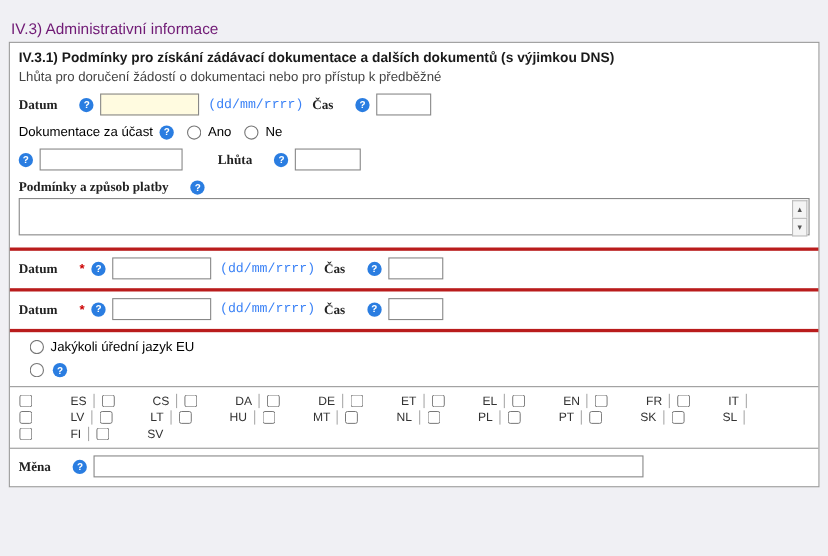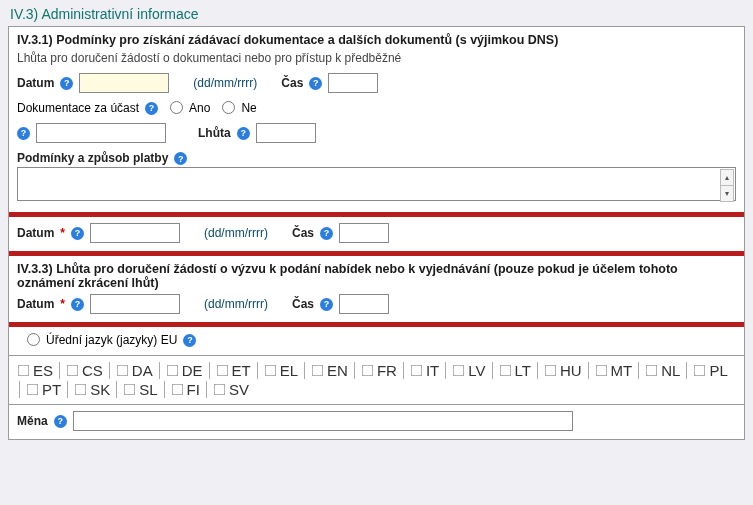--- a/index.html
+++ b/index.html
@@ -1,46 +1,46 @@
 <!DOCTYPE html>
 <html><head>
 <meta charset="utf-8">
 <style>
 * { box-sizing: border-box; margin: 0; padding: 0; }
 body { font-family: "Segoe UI", Tahoma, Arial, sans-serif; font-size: 12px; color: #000; background: #f0f0f4; width: 753px; }
-.main-title { font-size: 14px; color: #0f766e; padding: 6px 10px 4px 10px; font-weight: normal; }
+.main-title { font-size: 14px; color: #701a75; padding: 18px 10px 4px 10px; font-weight: normal; }
 .outer { border: 1px solid #999; margin: 0 8px 8px 8px; background: #fff; }
-.section { border-bottom: 5px solid #b91c1c; padding: 6px 8px 8px 8px; }
+.section { border-bottom: 3px solid #b91c1c; padding: 6px 8px 8px 8px; }
 .section:last-child { border-bottom: none; }
 .sec-title { font-weight: bold; font-size: 12.5px; color: #1a1a1a; margin-bottom: 4px; }
 .sec-sub { color: #444; margin-bottom: 8px; }
 .row { display: flex; align-items: center; gap: 6px; margin-bottom: 8px; flex-wrap: wrap; }
 .row:last-child { margin-bottom: 0; }
-.lbl { font-weight: bold; color: #222; margin-right: 0; }
+.lbl { font-weight: bold; color: #222; margin-right: 14px; font-family: Liberation Serif, serif; }
 .req { color: #c00; font-weight: bold; }
 .help { display: inline-flex; align-items: center; justify-content: center; width: 13px; height: 13px; border-radius: 50%; background: #2a7de1; color: #fff; font-size: 9px; font-weight: bold; cursor: default; }
 input.tx { border: 1px solid #888; background: #fff; height: 20px; padding: 2px 4px; font-size: 12px; }
 input.tx.date { width: 90px; }
 input.tx.date.hl { background: #fffbe0; }
 input.tx.time { width: 50px; }
 input.tx.med { width: 130px; }
 input.tx.sm { width: 60px; }
 input.tx.wide { width: 500px; }
-.hint { color: #0c4a6e; margin: 0 18px; }
-.radio-wrap { display: inline-flex; align-items: flex-start; gap: 4px; margin-left: 6px; }
+.hint { color: #3b82f6; margin: 0 2px; font-family: Liberation Mono, monospace; }
+.radio-wrap { display: inline-flex; align-items: center; gap: 4px; margin-left: 6px; }
 .radio-wrap input { margin-right: 2px; }
 .textarea-wrap { position: relative; margin-top: 2px; }
 textarea.big { width: 100%; height: 34px; border: 1px solid #888; resize: none; padding: 3px 18px 3px 4px; font-family: inherit; font-size: 12px; background: #fff; }
 .spin { position: absolute; right: 2px; top: 2px; bottom: 2px; width: 14px; display: flex; flex-direction: column; }
 .spin span { flex: 1; display: flex; align-items: center; justify-content: center; font-size: 8px; color: #555; border: 1px solid #bbb; background: #f4f4f4; cursor: pointer; }
 .spin span:first-child { border-bottom: none; }
 .lang-bar { border-bottom: 1px solid #999; border-top: 1px solid #999; padding: 6px 8px; display: flex; flex-wrap: wrap; gap: 2px 4px; }
 .lang-item { display: inline-flex; align-items: center; gap: 3px; }
 .lang-item input { margin: 0; transform: scale(0.9); }
-.lang-item span { font-size: 15px; color: #333; }
+.lang-item span { font-size: 11px; color: #333; margin-left: 31px; }
 .lang-sep { width: 1px; background: #aaa; align-self: stretch; margin: 0 2px; }
 .sect-lang-head { border-bottom: none; }
 </style>
 </head>
 <body>
 
 <div class="main-title">IV.3) Administrativní informace</div>
 
 <div class="outer">
 
@@ -69,21 +69,21 @@
         </label>
     </div>
     <div class="row">
       <span class="help">?</span>
       <input class="tx med" style="">
       <span style="width:20px"></span>
       <span class="lbl">Lhůta</span>
       <span class="help">?</span>
       <input class="tx sm" style="">
     </div>
-    <div class="row" style="margin-bottom:2px;align-items:flex-end;">
+    <div class="row" style="margin-bottom:2px;">
       <span class="lbl">Podmínky a způsob platby</span>
       <span class="help">?</span>
     </div>
     <div class="textarea-wrap">
       <textarea class="big" style=""></textarea>
       <div class="spin">
         <span>▴</span>
         <span>▾</span>
       </div>
     </div>
@@ -96,38 +96,42 @@
       <span class="help">?</span>
       <input class="tx date" style="">
       <span class="hint">(dd/mm/rrrr)</span>
       <span class="lbl">Čas</span>
       <span class="help">?</span>
       <input class="tx time" style="">
     </div>
   </div>
 
   <div class="section">
-    <div class="sec-title">IV.3.3) Lhůta pro doručení žádostí o výzvu k podání nabídek nebo k vyjednávání (pouze pokud je účelem tohoto oznámení zkrácení lhůt)</div>
     <div class="row">
       <span class="lbl">Datum</span>
         <span class="req">*</span>
       <span class="help">?</span>
       <input class="tx date" style="">
       <span class="hint">(dd/mm/rrrr)</span>
       <span class="lbl">Čas</span>
       <span class="help">?</span>
       <input class="tx time" style="">
     </div>
   </div>
 
   <div class="section sect-lang-head">
     <div class="row">
       <label class="radio-wrap" style="margin-left:10px;">
           <input type="radio" name="lang" style="">
-          <span>Úřední jazyk (jazyky) EU</span>
+          <span>Jakýkoli úřední jazyk EU</span>
+        </label>
+    </div>
+    <div class="row">
+      <label class="radio-wrap" style="margin-left:10px;">
+          <input type="radio" name="lang" style="">
         </label>
       <span class="help">?</span>
     </div>
   </div>
 
   <div class="lang-bar" id="lang-bar">
       <label class="lang-item">
         <input type="checkbox" style="">
         <span>ES</span>
       </label>

